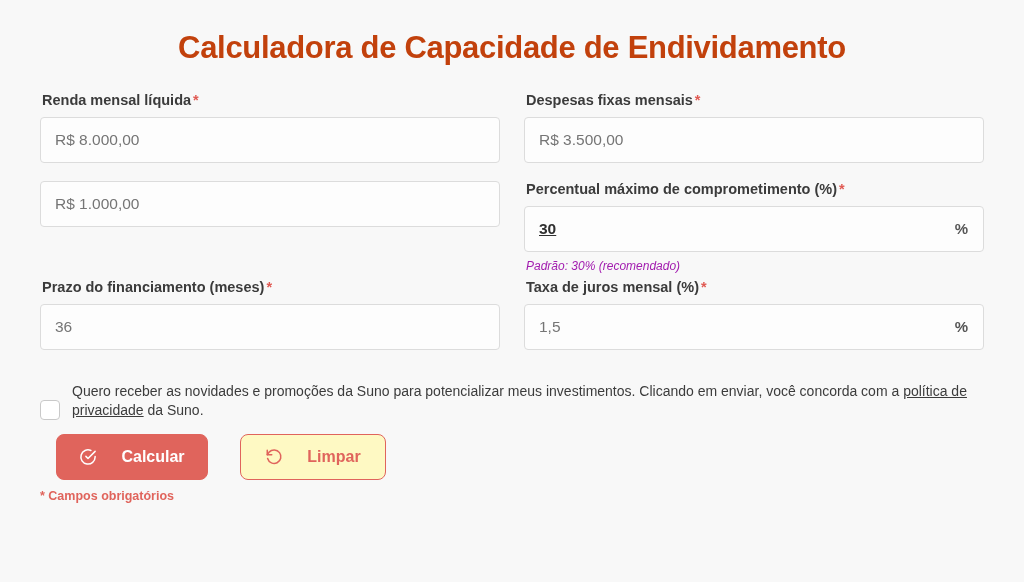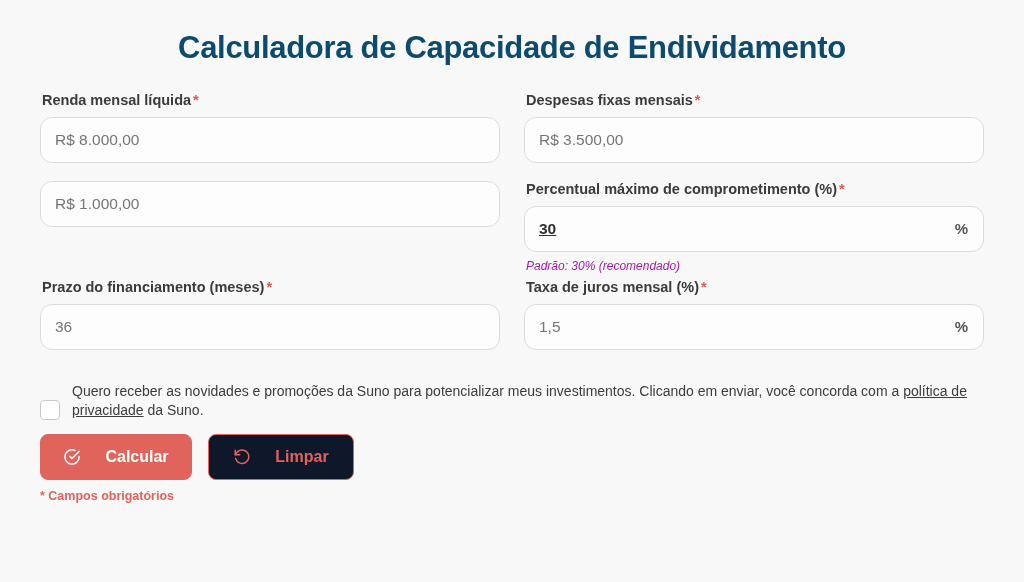--- a/index.html
+++ b/index.html
@@ -19,21 +19,21 @@
     height: 582px;
     background: #f8f8f8;
     box-sizing: border-box;
     padding: 22px 40px 0 40px;
     position: relative;
   }
   .title {
     text-align: center;
     font-size: 31px;
     font-weight: bold;
-    color: #0c4a6e;
+    color: #c2410c;
     letter-spacing: -0.3px;
     margin: 8px 0 26px 0;
   }
   .grid {
     display: grid;
     grid-template-columns: 460px 460px;
     column-gap: 24px;
     row-gap: 0px;
   }
   .field {
@@ -57,21 +57,21 @@
   }
   .input-wrap {
     position: relative;
     display: block;
   }
   .input {
     width: 100%;
     box-sizing: border-box;
     height: 46px;
     border: 1px solid #dcdcdc;
-    border-radius: 12px;
+    border-radius: 4px;
     background: #fdfdfd;
     font-size: 15.5px;
     font-family: "Liberation Sans", sans-serif;
     color: #9a9a9a;
     padding: 0 14px;
     outline: none;
   }
   .input.filled {
     color: #2f2f2f;
     font-weight: bold;
@@ -138,29 +138,30 @@
     align-items: center;
     justify-content: center;
     gap: 24px;
     height: 46px;
     border-radius: 8px;
     font-size: 16px;
     font-weight: bold;
     cursor: pointer;
     box-sizing: border-box;
     font-family: "Liberation Sans", sans-serif;
+    margin-left: 16px;
   }
   .btn-primary {
     background: #e0645c;
     color: #ffffff;
     border: 1px solid #e0645c;
     width: 152px;
   }
   .btn-secondary {
-    background: #0f172a;
+    background: #fef9c3;
     color: #e0645c;
     border: 1px solid #e0645c;
     width: 146px;
   }
   .btn svg {
     display: block;
   }
   .required-note {
     margin-top: 9px;
     font-size: 12.5px;

